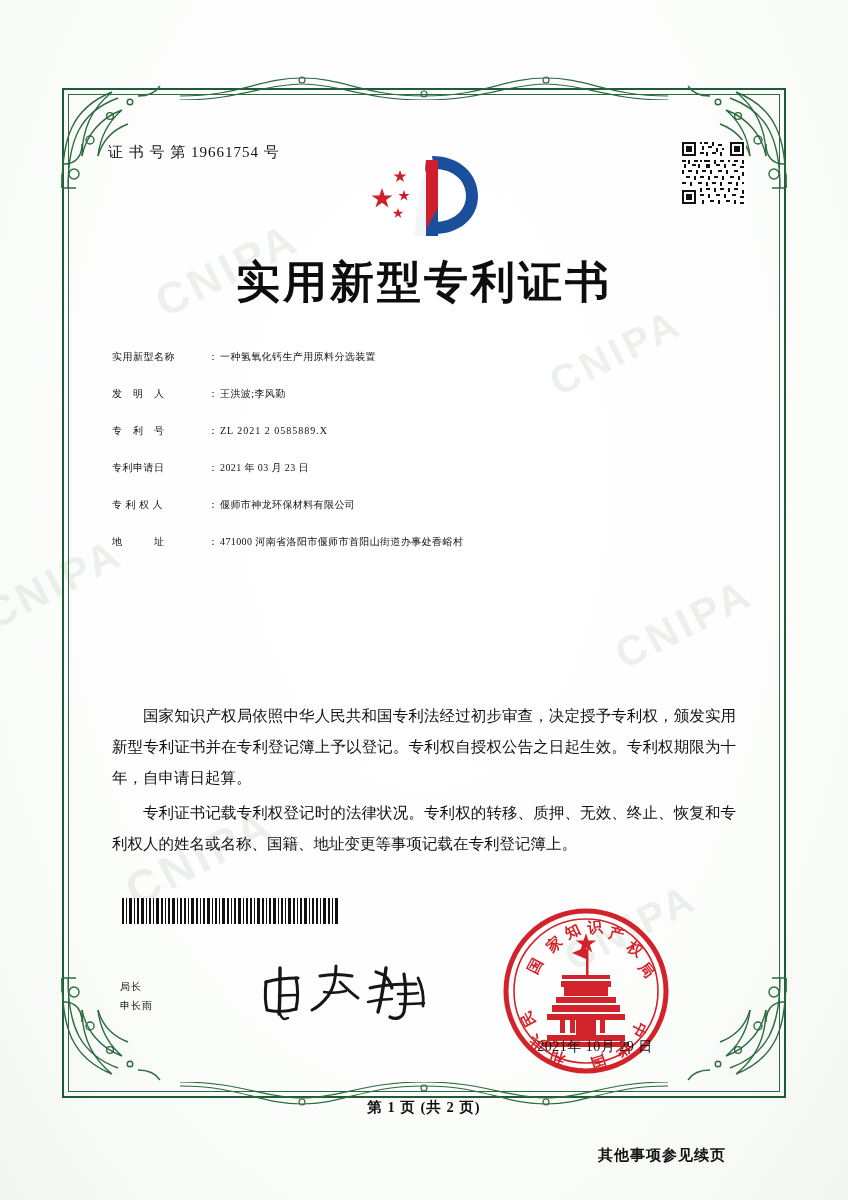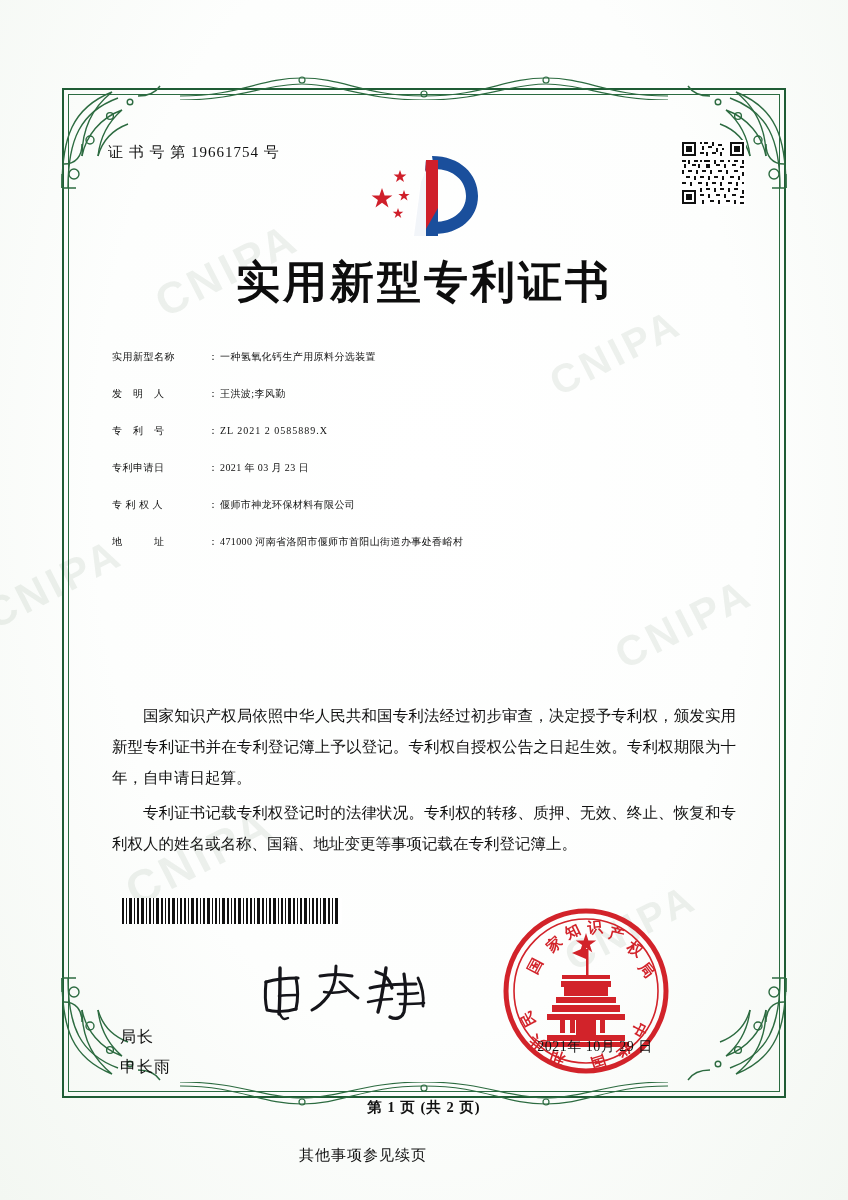--- a/index.html
+++ b/index.html
@@ -167,25 +167,24 @@
     position: absolute;
     left: 120px; top: 898px;
     width: 222px; height: 26px;
   }
   .barcode svg { display: block; width: 222px; height: 26px; }
 
   
   .director {
     position: absolute;
     left: 120px; top: 978px;
-    font-size: 16px;
+    font-size: 10px;
     line-height: 1.85;
     color: #111;
     letter-spacing: 1px;
-    margin-top: 44px;
   }
   .signature {
     position: absolute;
     left: 258px; top: 962px;
     width: 200px; height: 62px;
     color: #111;
   }
   .signature svg { display: block; width: 200px; height: 62px; }
 
   
@@ -214,24 +213,25 @@
     text-align: center;
     font-size: 14.5px;
     color: #111;
     letter-spacing: 1px;
     font-weight: bold;
   }
   .footer-note {
     position: absolute;
     left: 0; top: 1146px;
     width: 726px;
-    text-align: center;
+    text-align: right;
     font-size: 15px;
     color: #111;
     letter-spacing: 1px;
+    font-weight: bold;
   }
 </style>
 </head>
 <body>
 
 <div class="page">
 
   <div class="wm wm1">CNIPA</div>
   <div class="wm wm2">CNIPA</div>
   <div class="wm wm3">CNIPA</div>

